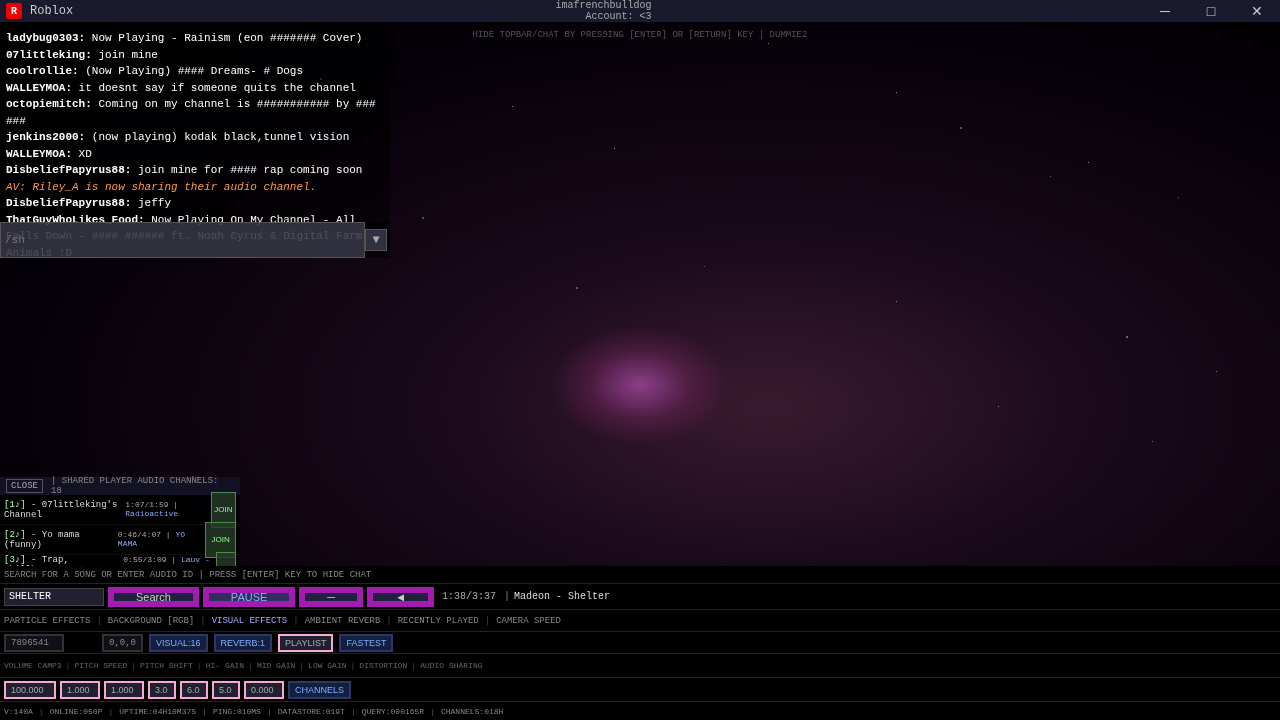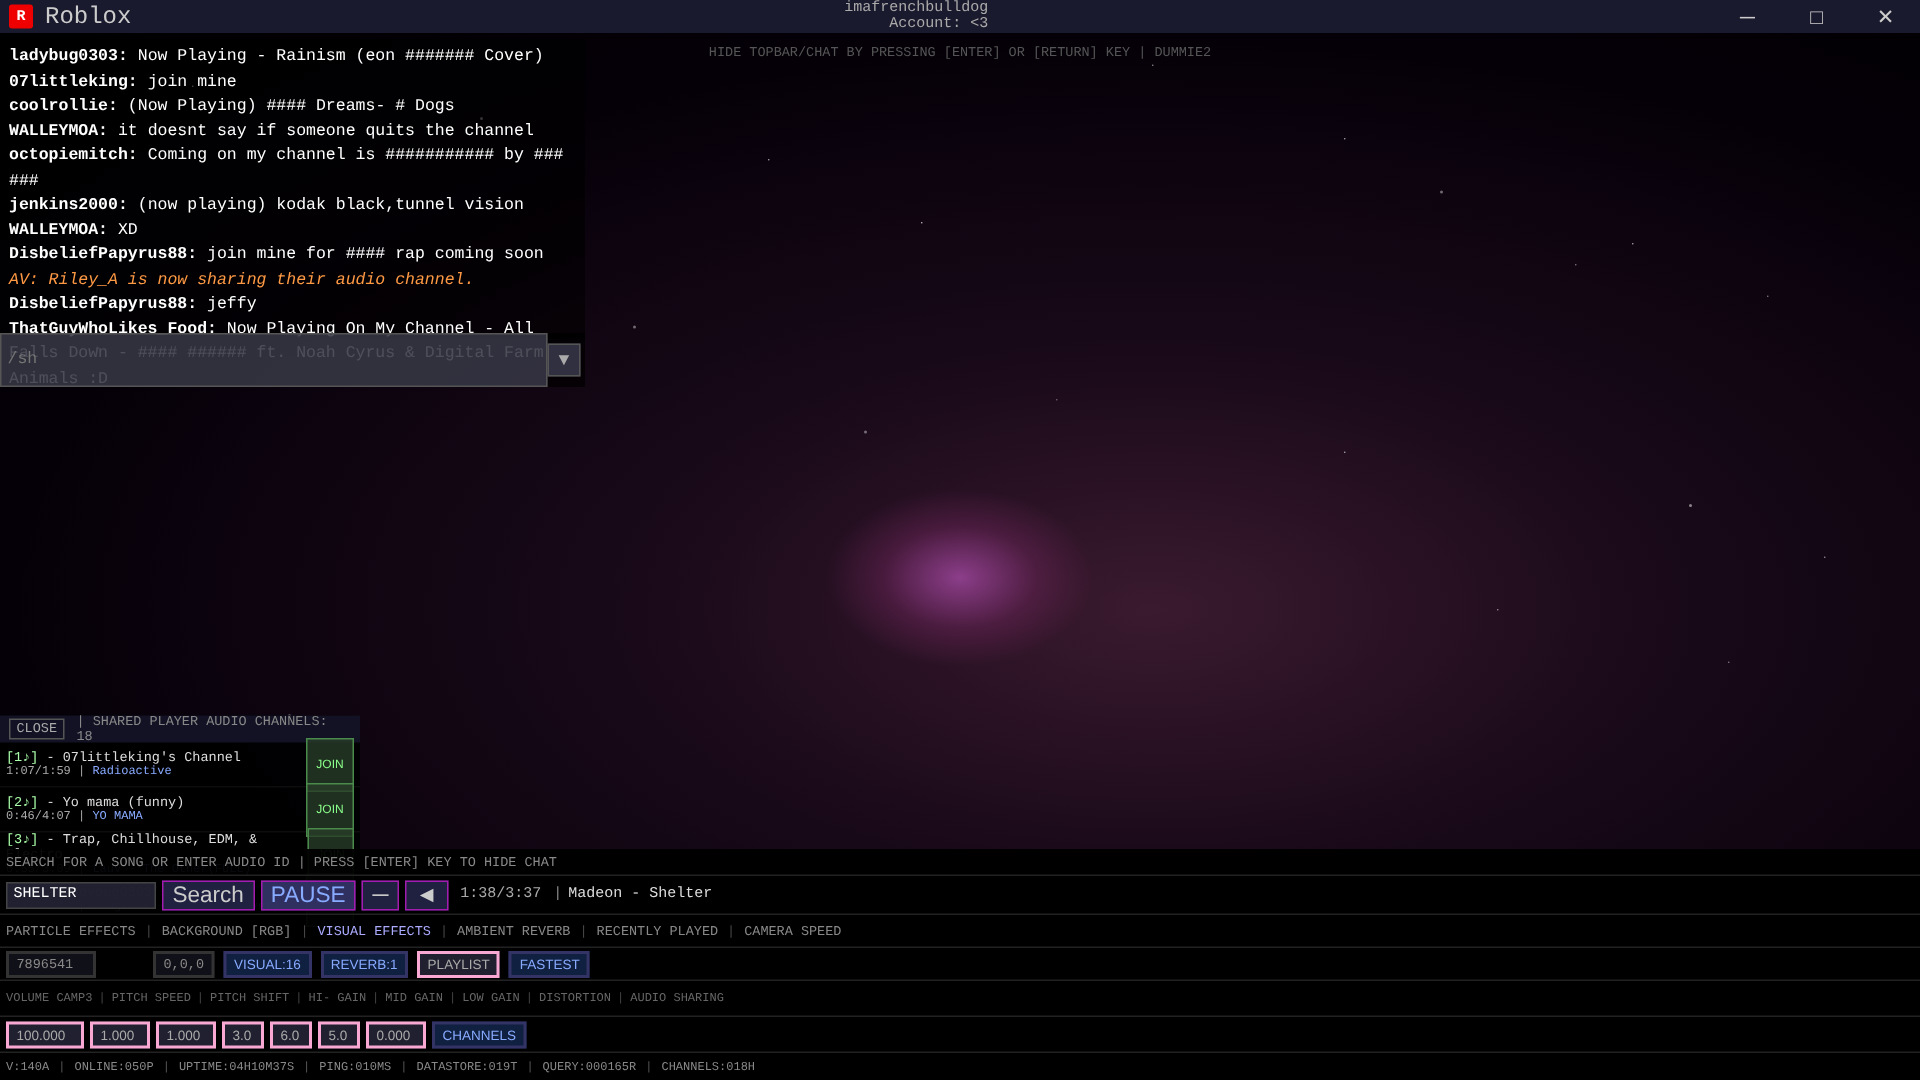--- a/index.html
+++ b/index.html
@@ -31,21 +31,21 @@
     }
     #titlebar-icon {
       width: 16px;
       height: 16px;
       background: #e00;
       border-radius: 2px;
       display: flex; align-items: center; justify-content: center;
       font-size: 10px; color: #fff; font-weight: bold;
     }
     #titlebar-title {
-      font-size: 16px;
+      font-size: 12px;
       color: #ccc;
       text-align: right;
     }
     #titlebar-controls {
       display: flex;
       gap: 0;
     }
     .titlebar-btn {
       width: 46px;
       height: 22px;
@@ -176,21 +176,21 @@
     .channel-item {
       height: 30px;
       display: flex;
       align-items: center;
       justify-content: space-between;
       padding: 0 4px;
       border-bottom: 1px solid rgba(255,255,255,0.05);
     }
     .channel-left {
       display: flex;
-      flex-direction: column;
+      flex-direction: row;
       justify-content: flex-start;
       font-family: Liberation Mono, monospace;
     }
     .channel-name {
       font-size: 9px;
       color: #ddd;
     }
     .channel-name .ch-num { color: #aaffaa; }
     .channel-song {
       font-size: 8px;
@@ -242,25 +242,25 @@
       border: 1px solid #444;
       color: #fff;
       font-size: 10px;
       font-family: 'Courier New', monospace;
       padding: 0 4px;
       outline: none;
     }
     .ctrl-btn {
       height: 20px;
       background: rgba(40,40,80,0.8);
-      border: 1px solid #a21caf;
+      border: 6px solid #a21caf;
       color: #ccc;
-      font-size: 15px;
-      cursor: pointer;
-      padding: 0 6px;
+      font-size: 11px;
+      cursor: pointer;
+      padding: 0 22px;
       display: flex; align-items: center;
     }
     .ctrl-btn.active { background: rgba(60,60,120,0.8); color: #88aaff; }
     #time-display {
       font-size: 10px;
       color: #aaa;
       padding: 0 4px;
     }
     #song-title-display {
       font-size: 10px;

